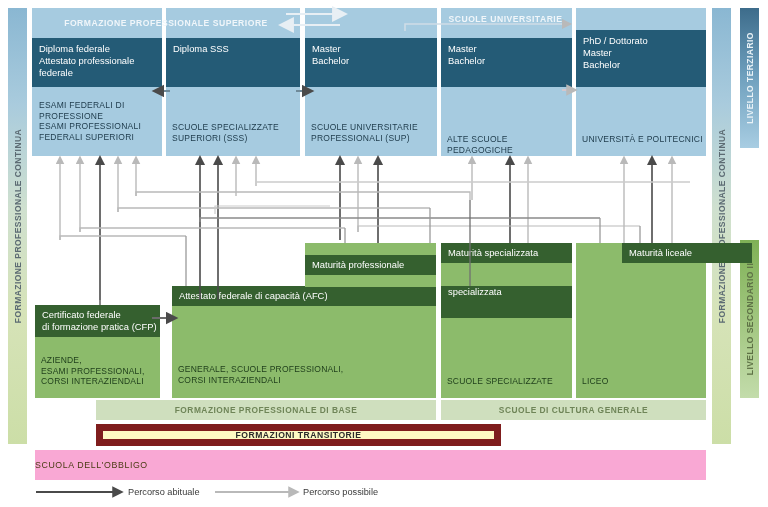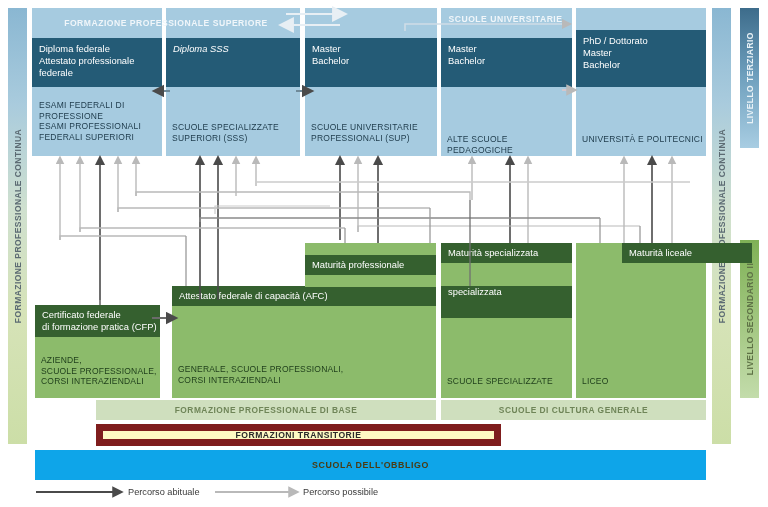--- a/index.html
+++ b/index.html
@@ -32,22 +32,22 @@
   .s-body{background:#8cbb6b;}
   .s-dark{background:#35602f;color:#ffffff;}
   .s-dark .lbl{font-size:9.4px;line-height:12.3px;padding:4px 0 0 7px;}
   .s-foot{color:#20401c;font-size:8.5px;letter-spacing:.2px;line-height:10.6px;}
   .s-strip{background:#cfdfbe;color:#6f8558;font-size:8.4px;letter-spacing:.5px;
            font-weight:600;display:flex;align-items:center;justify-content:center;}
 
   .transit{background:#fef9c3;border:7px solid #7f1d1d;color:#2b2b2b;
            font-size:8.6px;letter-spacing:.5px;font-weight:600;
            display:flex;align-items:center;justify-content:center;}
-  .obblig{background:#0ea5e9;color:#4a3b13;font-size:8.8px;letter-spacing:.6px;
-          font-weight:700;display:flex;align-items:center;justify-content:center;}
+  .obblig{background:#f9a8d4;color:#4a3b13;font-size:8.8px;letter-spacing:.6px;
+          font-weight:400;display:flex;align-items:center;}
 
   .legend-txt{font-size:9.2px;color:#3a3a3a;}
   svg.ov{position:absolute;left:0;top:0;width:768px;height:507px;
          pointer-events:none;overflow:visible;}
 </style>
 </head>
 <body>
 
 <div id="root">
 
@@ -78,21 +78,21 @@
     <div class="lbl" style="padding-top:0">federale</div>
   </div>
   <div class="abs t-foot" style="left:39px;top:100px;width:124px;">
     <div>ESAMI FEDERALI DI</div>
     <div>PROFESSIONE</div>
     <div>ESAMI PROFESSIONALI</div>
     <div>FEDERALI SUPERIORI</div>
   </div>
 
   <div class="abs t-panel" style="left:166px;top:8px;width:134px;height:148px;"></div>
-  <div class="abs t-dark" style="left:166px;top:38px;width:134px;height:49px;font-style:italic;">
+  <div class="abs t-dark" style="left:166px;top:38px;width:134px;height:49px;">
     <div class="lbl">Diploma SSS</div>
   </div>
   <div class="abs t-foot" style="left:172px;top:122px;width:128px;">
     <div>SCUOLE SPECIALIZZATE</div>
     <div>SUPERIORI (SSS)</div>
   </div>
 
   <div class="abs t-head" style="left:32px;top:8px;width:268px;height:30px;display:flex;align-items:center;justify-content:center;">
     <span>FORMAZIONE PROFESSIONALE SUPERIORE</span>
   </div>
@@ -130,21 +130,21 @@
     <span>SCUOLE UNIVERSITARIE</span>
   </div>
 
   <div class="abs s-body" style="left:35px;top:305px;width:125px;height:93px;"></div>
   <div class="abs s-dark" style="left:35px;top:305px;width:125px;height:32px;">
     <div class="lbl">Certificato federale</div>
     <div class="lbl" style="padding-top:0">di formazione pratica (CFP)</div>
   </div>
   <div class="abs s-foot" style="left:41px;top:355px;width:122px;">
     <div>AZIENDE,</div>
-    <div>SCUOLE PROFESSIONALE,</div>
+    <div>ESAMI PROFESSIONALI,</div>
     <div>CORSI INTERAZIENDALI</div>
   </div>
 
   <div class="abs s-body" style="left:172px;top:286px;width:264px;height:112px;"></div>
   <div class="abs s-dark" style="left:172px;top:286px;width:264px;height:20px;">
     <div class="lbl">Attestato federale di capacità (AFC)</div>
   </div>
   <div class="abs s-foot" style="left:178px;top:364px;width:258px;">
     <div>GENERALE, SCUOLE PROFESSIONALI,</div>
     <div>CORSI INTERAZIENDALI</div>

